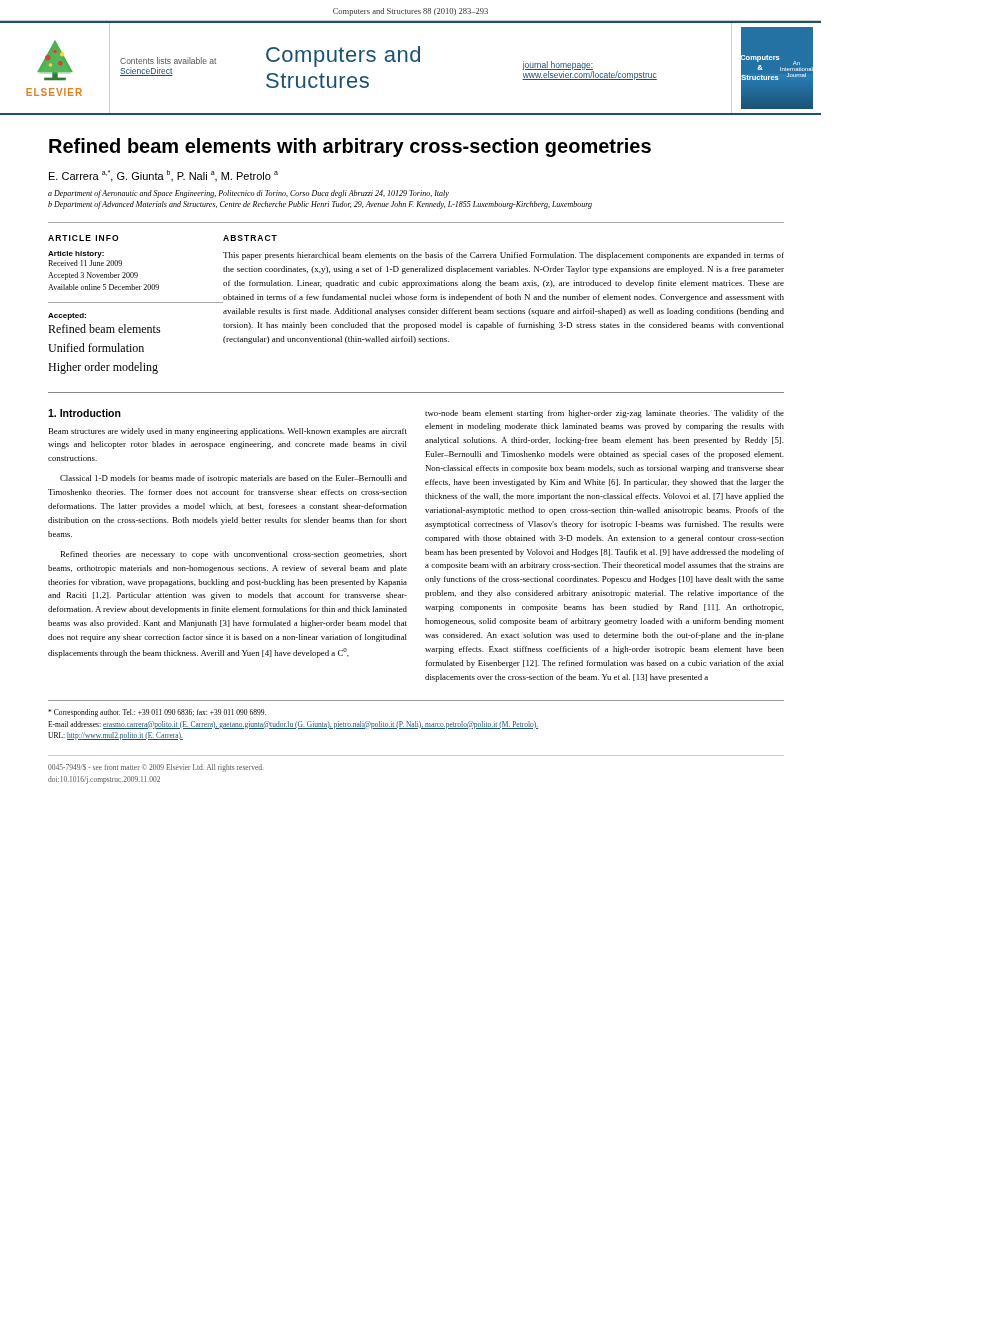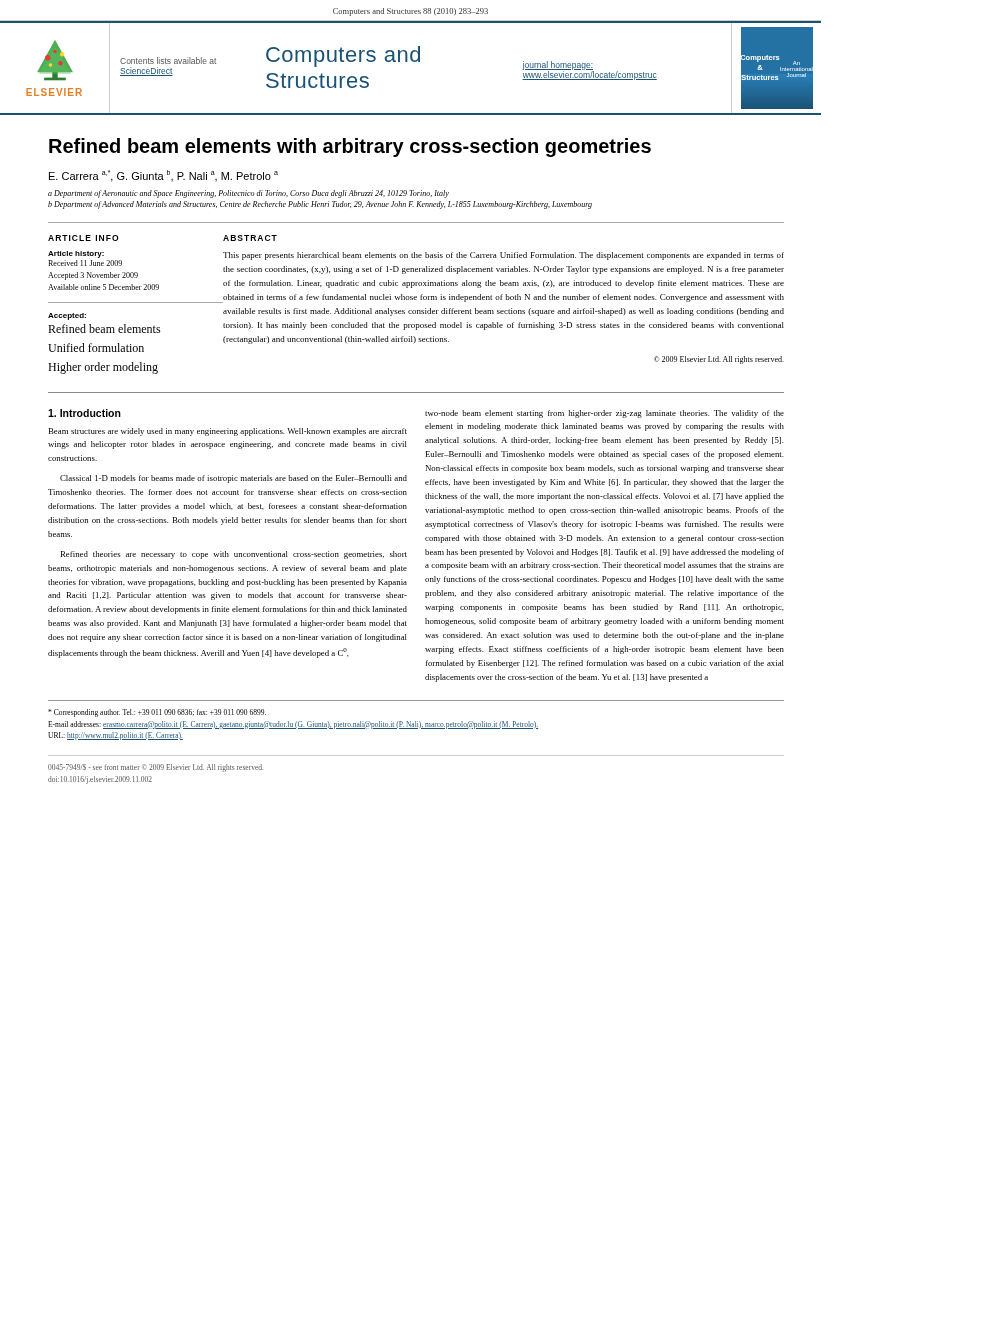--- a/index.html
+++ b/index.html
@@ -406,21 +406,20 @@
           <div class="article-info-label">Accepted:</div>
           <div class="keyword-item">Refined beam elements</div>
           <div class="keyword-item">Unified formulation</div>
           <div class="keyword-item">Higher order modeling</div>
         </div>
       </div>
 
       <div class="right-column">
         <div class="section-heading">ABSTRACT</div>
         <div class="abstract-text">This paper presents hierarchical beam elements on the basis of the Carrera Unified Formulation. The displacement components are expanded in terms of the section coordinates, (x,y), using a set of 1-D generalized displacement variables. N-Order Taylor type expansions are employed. N is a free parameter of the formulation. Linear, quadratic and cubic approximations along the beam axis, (z), are introduced to develop finite element matrices. These are obtained in terms of a few fundamental nuclei whose form is independent of both N and the number of element nodes. Convergence and assessment with available results is first made. Additional analyses consider different beam sections (square and airfoil-shaped) as well as loading conditions (bending and torsion). It has mainly been concluded that the proposed model is capable of furnishing 3-D stress states in the considered beams with conventional (rectangular) and unconventional (thin-walled airfoil) sections.</div>
-        <div class="copyright-line">© 2009 Elsevier Ltd. All rights reserved.</div>
       </div>
 
     </div>
 
     <hr class="main-divider">
 
     <div class="body-two-col">
 
       <div class="body-col">
         <div class="section-title">1. Introduction</div>
@@ -448,17 +447,17 @@
         <span class="footnote-link">erasmo.carrera@polito.it (E. Carrera), gaetano.giunta@tudor.lu (G. Giunta), pietro.nali@polito.it (P. Nali), marco.petrolo@polito.it (M. Petrolo).</span>
       </div>
       <div class="footnote-text">
         <span>URL:</span>
         <span class="footnote-link">http://www.mul2.polito.it (E. Carrera).</span>
       </div>
     </div>
 
     <div class="bottom-bar">
       <div>0045-7949/$ - see front matter © 2009 Elsevier Ltd. All rights reserved.</div>
-      <div>doi:10.1016/j.elsevier.2009.11.002</div>
+      <div>doi:10.1016/j.compstruc.2009.11.002</div>
     </div>
 
   </div>
 </div>
 
 </body></html>

